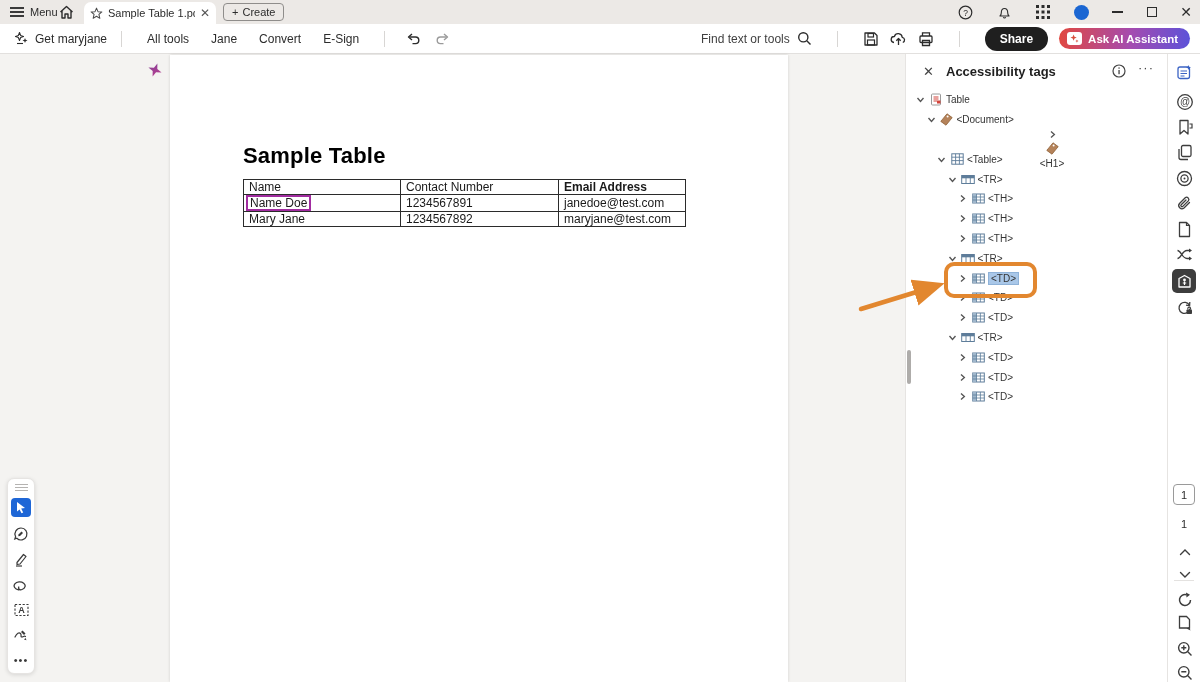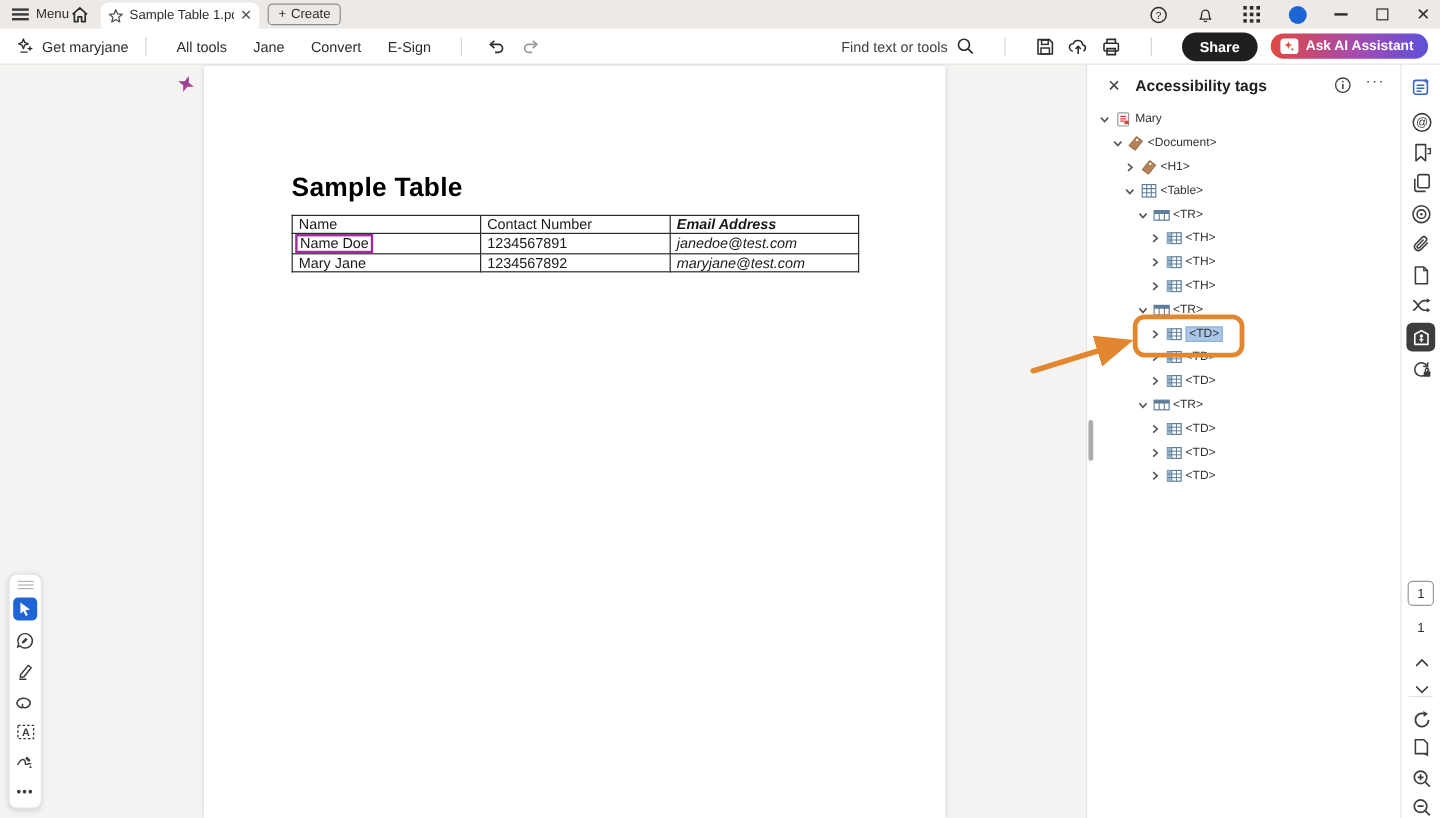--- a/index.html
+++ b/index.html
@@ -37,21 +37,21 @@
   .pill-ai { background:linear-gradient(95deg,#E1483F 0%,#A44BB0 55%,#5C52D9 100%); color:#fff; font-size:11.5px; font-weight:700; border-radius:13px; padding:4px 12px 4px 8px; display:flex; align-items:center; gap:6px; }
   .ai-badge { width:15px; height:13px; background:#fff; border-radius:3px; display:flex; align-items:center; justify-content:center; }
 
   
   .doc-area { position:absolute; left:0; top:54px; width:905px; height:628px; background:#F4F3F1; }
   .page { position:absolute; left:170px; top:1px; width:618px; height:627px; background:#fff; box-shadow:0 0 3px rgba(0,0,0,.14); }
   .sparkle-marker { position:absolute; left:147px; top:8px; width:16px; height:16px; }
   .doc-heading { position:absolute; left:73px; top:88px; font-size:22px; font-weight:700; color:#000000; letter-spacing:.2px; }
   .doc-table { position:absolute; left:73px; top:124px; border-collapse:collapse; }
   .doc-table td, .doc-table th { border:1px solid #2b2b2b; font-size:12px; font-weight:400; color:#1a1a1a; text-align:left; height:15px; padding:0 0 0 5px; }
-  .doc-table .c0 { width:157px; } .doc-table .c1 { width:158px; } .doc-table .c2 { width:157px;font-style:italic; }
+  .doc-table .c0 { width:157px; } .doc-table .c1 { width:158px; } .doc-table .c2 { width:127px; }
   .doc-table .hdr-bold { font-weight:600; }
   .sel-text { display:inline-block; border:2px solid #A12CA0; padding:0 2px; margin-left:-3px; line-height:12px; }
 
   
   .quick-tools { position:absolute; left:7px; top:424px; width:28px; height:196px; background:#fff; border:1px solid #E6E4E2; border-radius:7px; box-shadow:0 1px 4px rgba(0,0,0,.12); display:flex; flex-direction:column; align-items:center; padding-top:5px; gap:0; }
   .grip { width:13px; height:7px; display:flex; flex-direction:column; justify-content:space-between; margin-bottom:5px; }
   .grip i { display:block; height:1.3px; background:#B5B3B1; }
   .qt { width:26px; height:26px; display:flex; align-items:center; justify-content:center; color:#3a3a3a; }
   .qt.active { width:20px; height:20px; margin:2px 0 4px 0; background:#1E66D6; border-radius:4px; color:#fff; }
   .qt-dots { font-size:11px; color:#3a3a3a; letter-spacing:1px; }
@@ -311,37 +311,37 @@
             <path d="M2 4 L6 8.5 L10 4" fill="none" stroke="#555" stroke-width="1.8"></path>
           </svg>
         </span>
     <span class="ticon">
           <svg width="12" height="13" viewBox="0 0 12 13">
             <rect x="1.5" y="1" width="9" height="11" rx="1" fill="#fff" stroke="#9a9a9a" stroke-width="1"></rect>
             <path d="M3.5 4 h5 M3.5 6 h5 M3.5 8 h3.5" stroke="#D2453C" stroke-width="1.1"></path>
             <rect x="7" y="7.5" width="3.5" height="3" fill="#D2453C"></rect>
           </svg>
         </span>
-    <span class="tlabel">Mary</span>
+    <span class="tlabel">Table</span>
   </div>
       <div class="tree-row" style="padding-left: 19.5px; text-align: center;">
     <span class="chev">
           <svg width="9" height="9" viewBox="0 0 12 12">
             <path d="M2 4 L6 8.5 L10 4" fill="none" stroke="#555" stroke-width="1.8"></path>
           </svg>
         </span>
     <span class="ticon">
           <svg width="13" height="13" viewBox="0 0 13 13">
             <path d="M7 0.8 L12.2 4.6 L6 12.2 L0.8 8.4 Z" fill="#B5835A" stroke="#8F6239" stroke-width="0.8"></path>
             <circle cx="7.6" cy="3.6" r="1" fill="#fff"></circle>
           </svg>
         </span>
     <span class="tlabel">&lt;Document&gt;</span>
   </div>
-      <div class="tree-row" style="padding-left: 30px;">
+      <div class="tree-row" style="padding-left: 30px; flex-direction: column;">
     <span class="chev">
           <svg width="9" height="9" viewBox="0 0 12 12">
             <path d="M4 2 L8.5 6 L4 10" fill="none" stroke="#555" stroke-width="1.8"></path>
           </svg>
         </span>
     <span class="ticon">
           <svg width="13" height="13" viewBox="0 0 13 13">
             <path d="M7 0.8 L12.2 4.6 L6 12.2 L0.8 8.4 Z" fill="#B5835A" stroke="#8F6239" stroke-width="0.8"></path>
             <circle cx="7.6" cy="3.6" r="1" fill="#fff"></circle>
           </svg>

